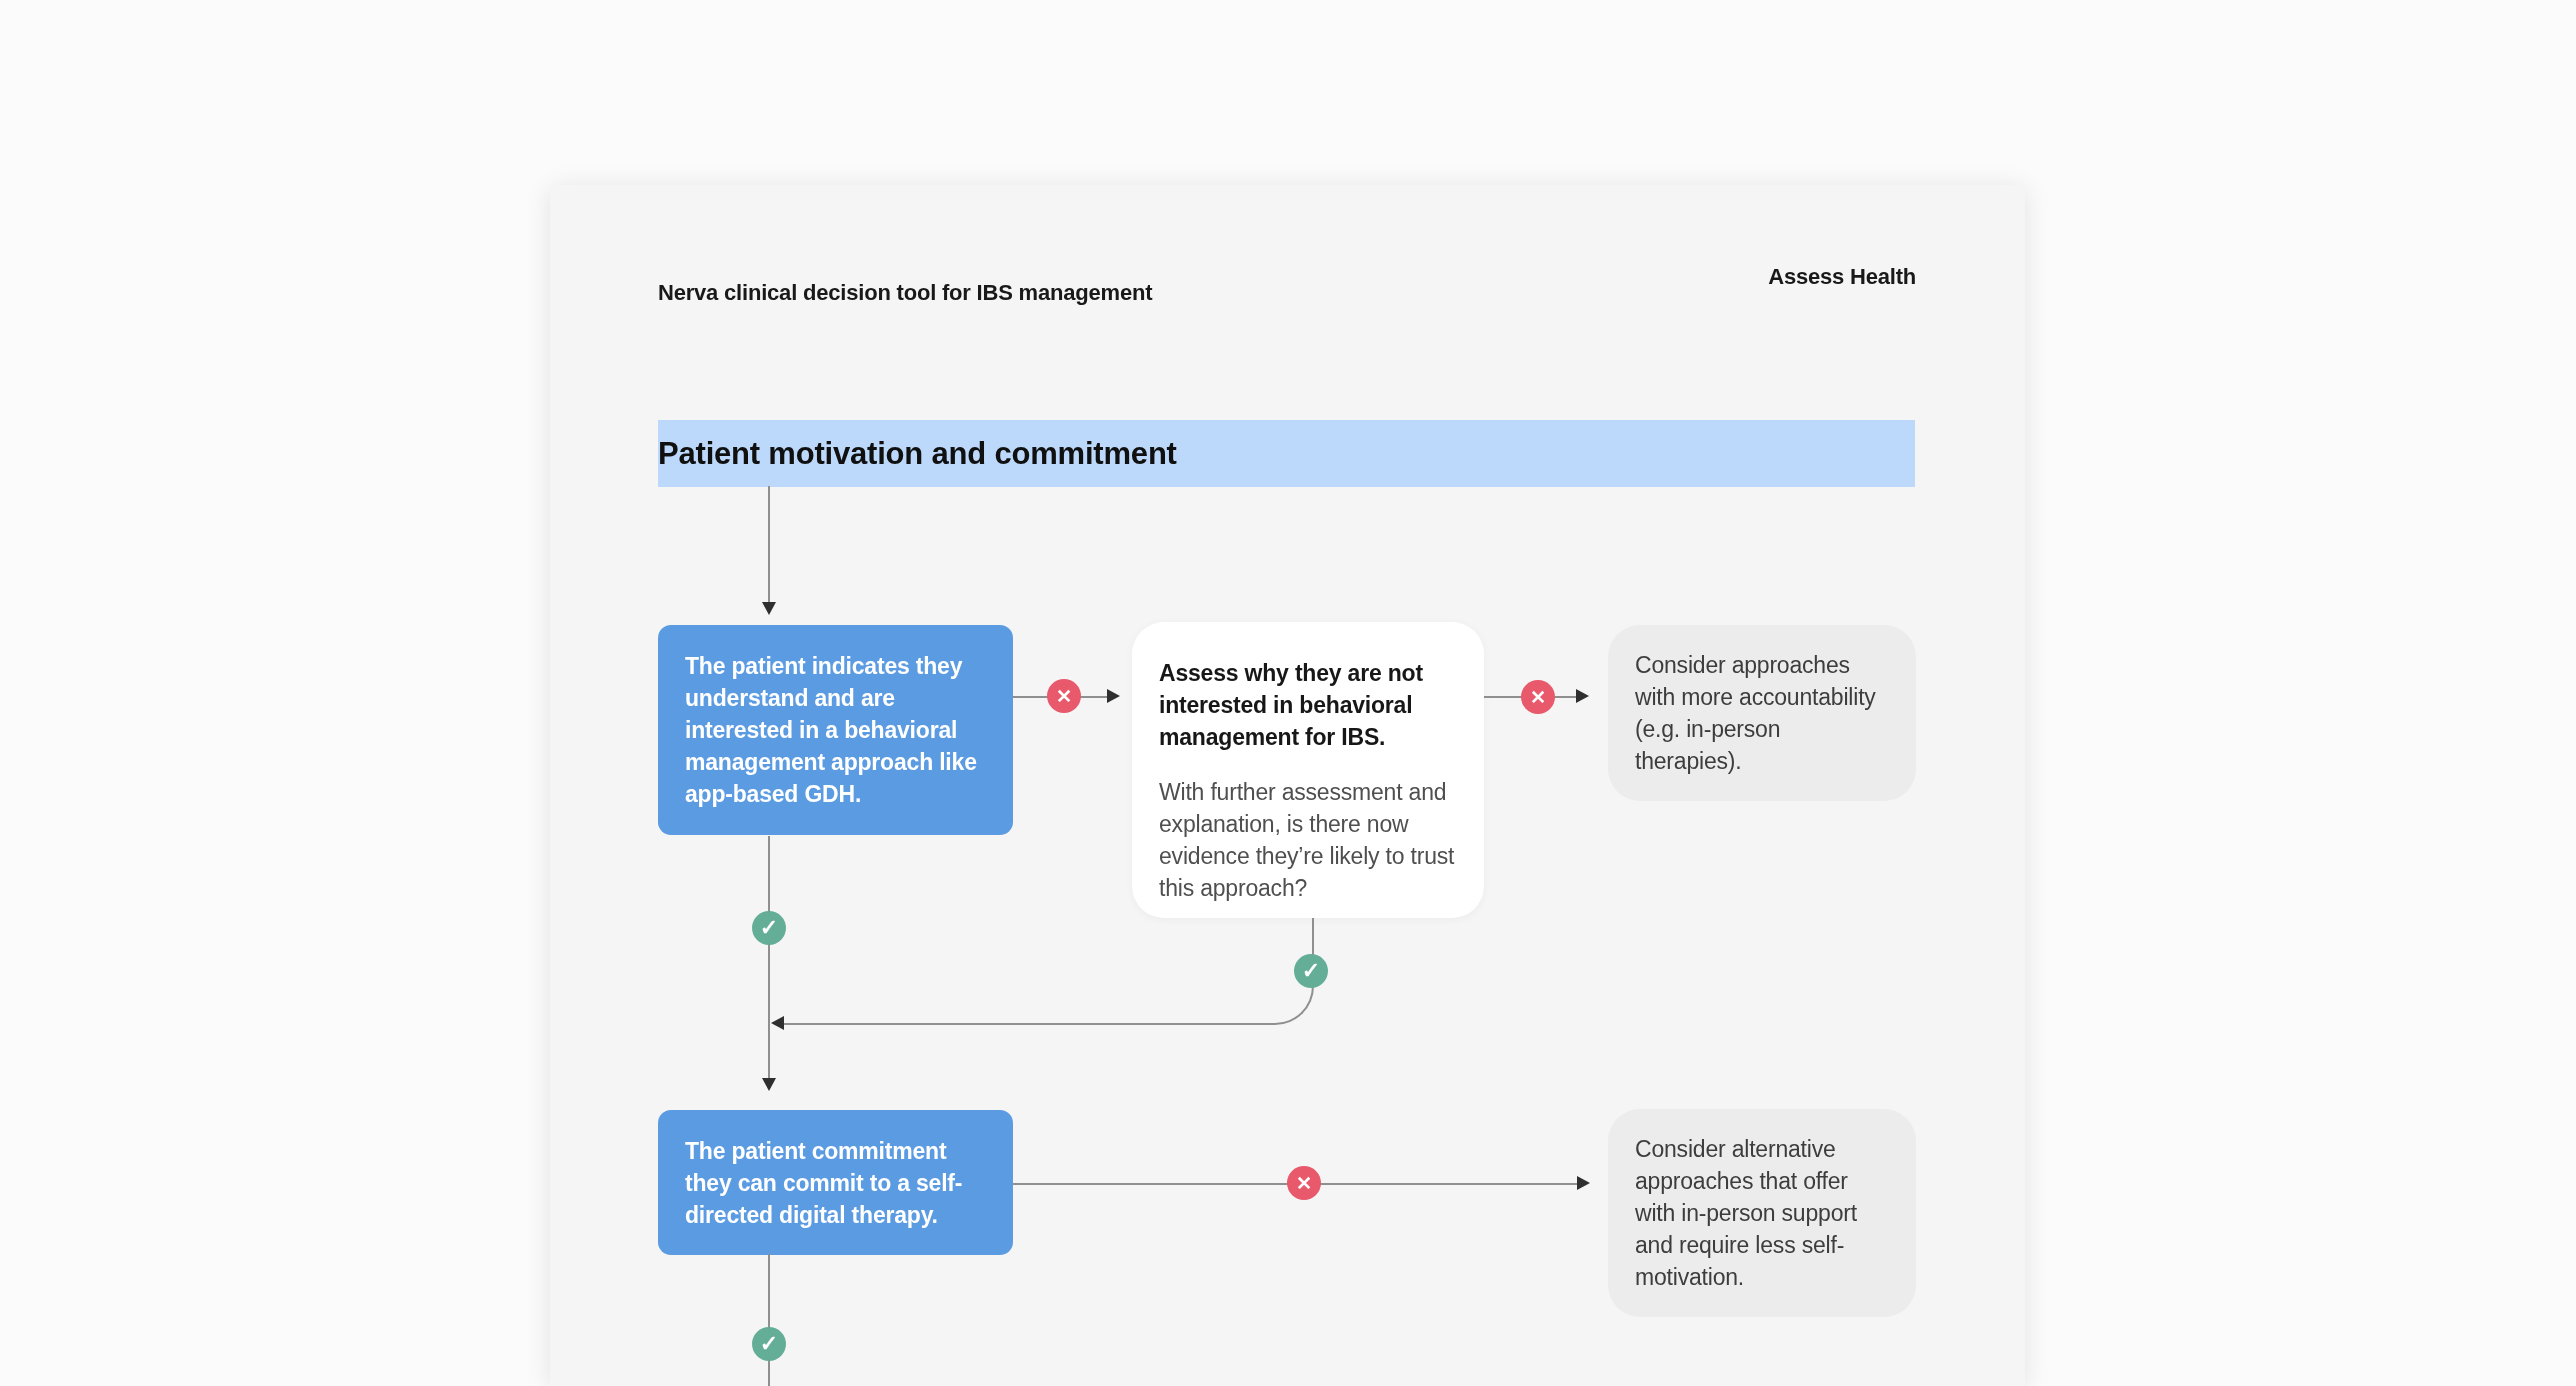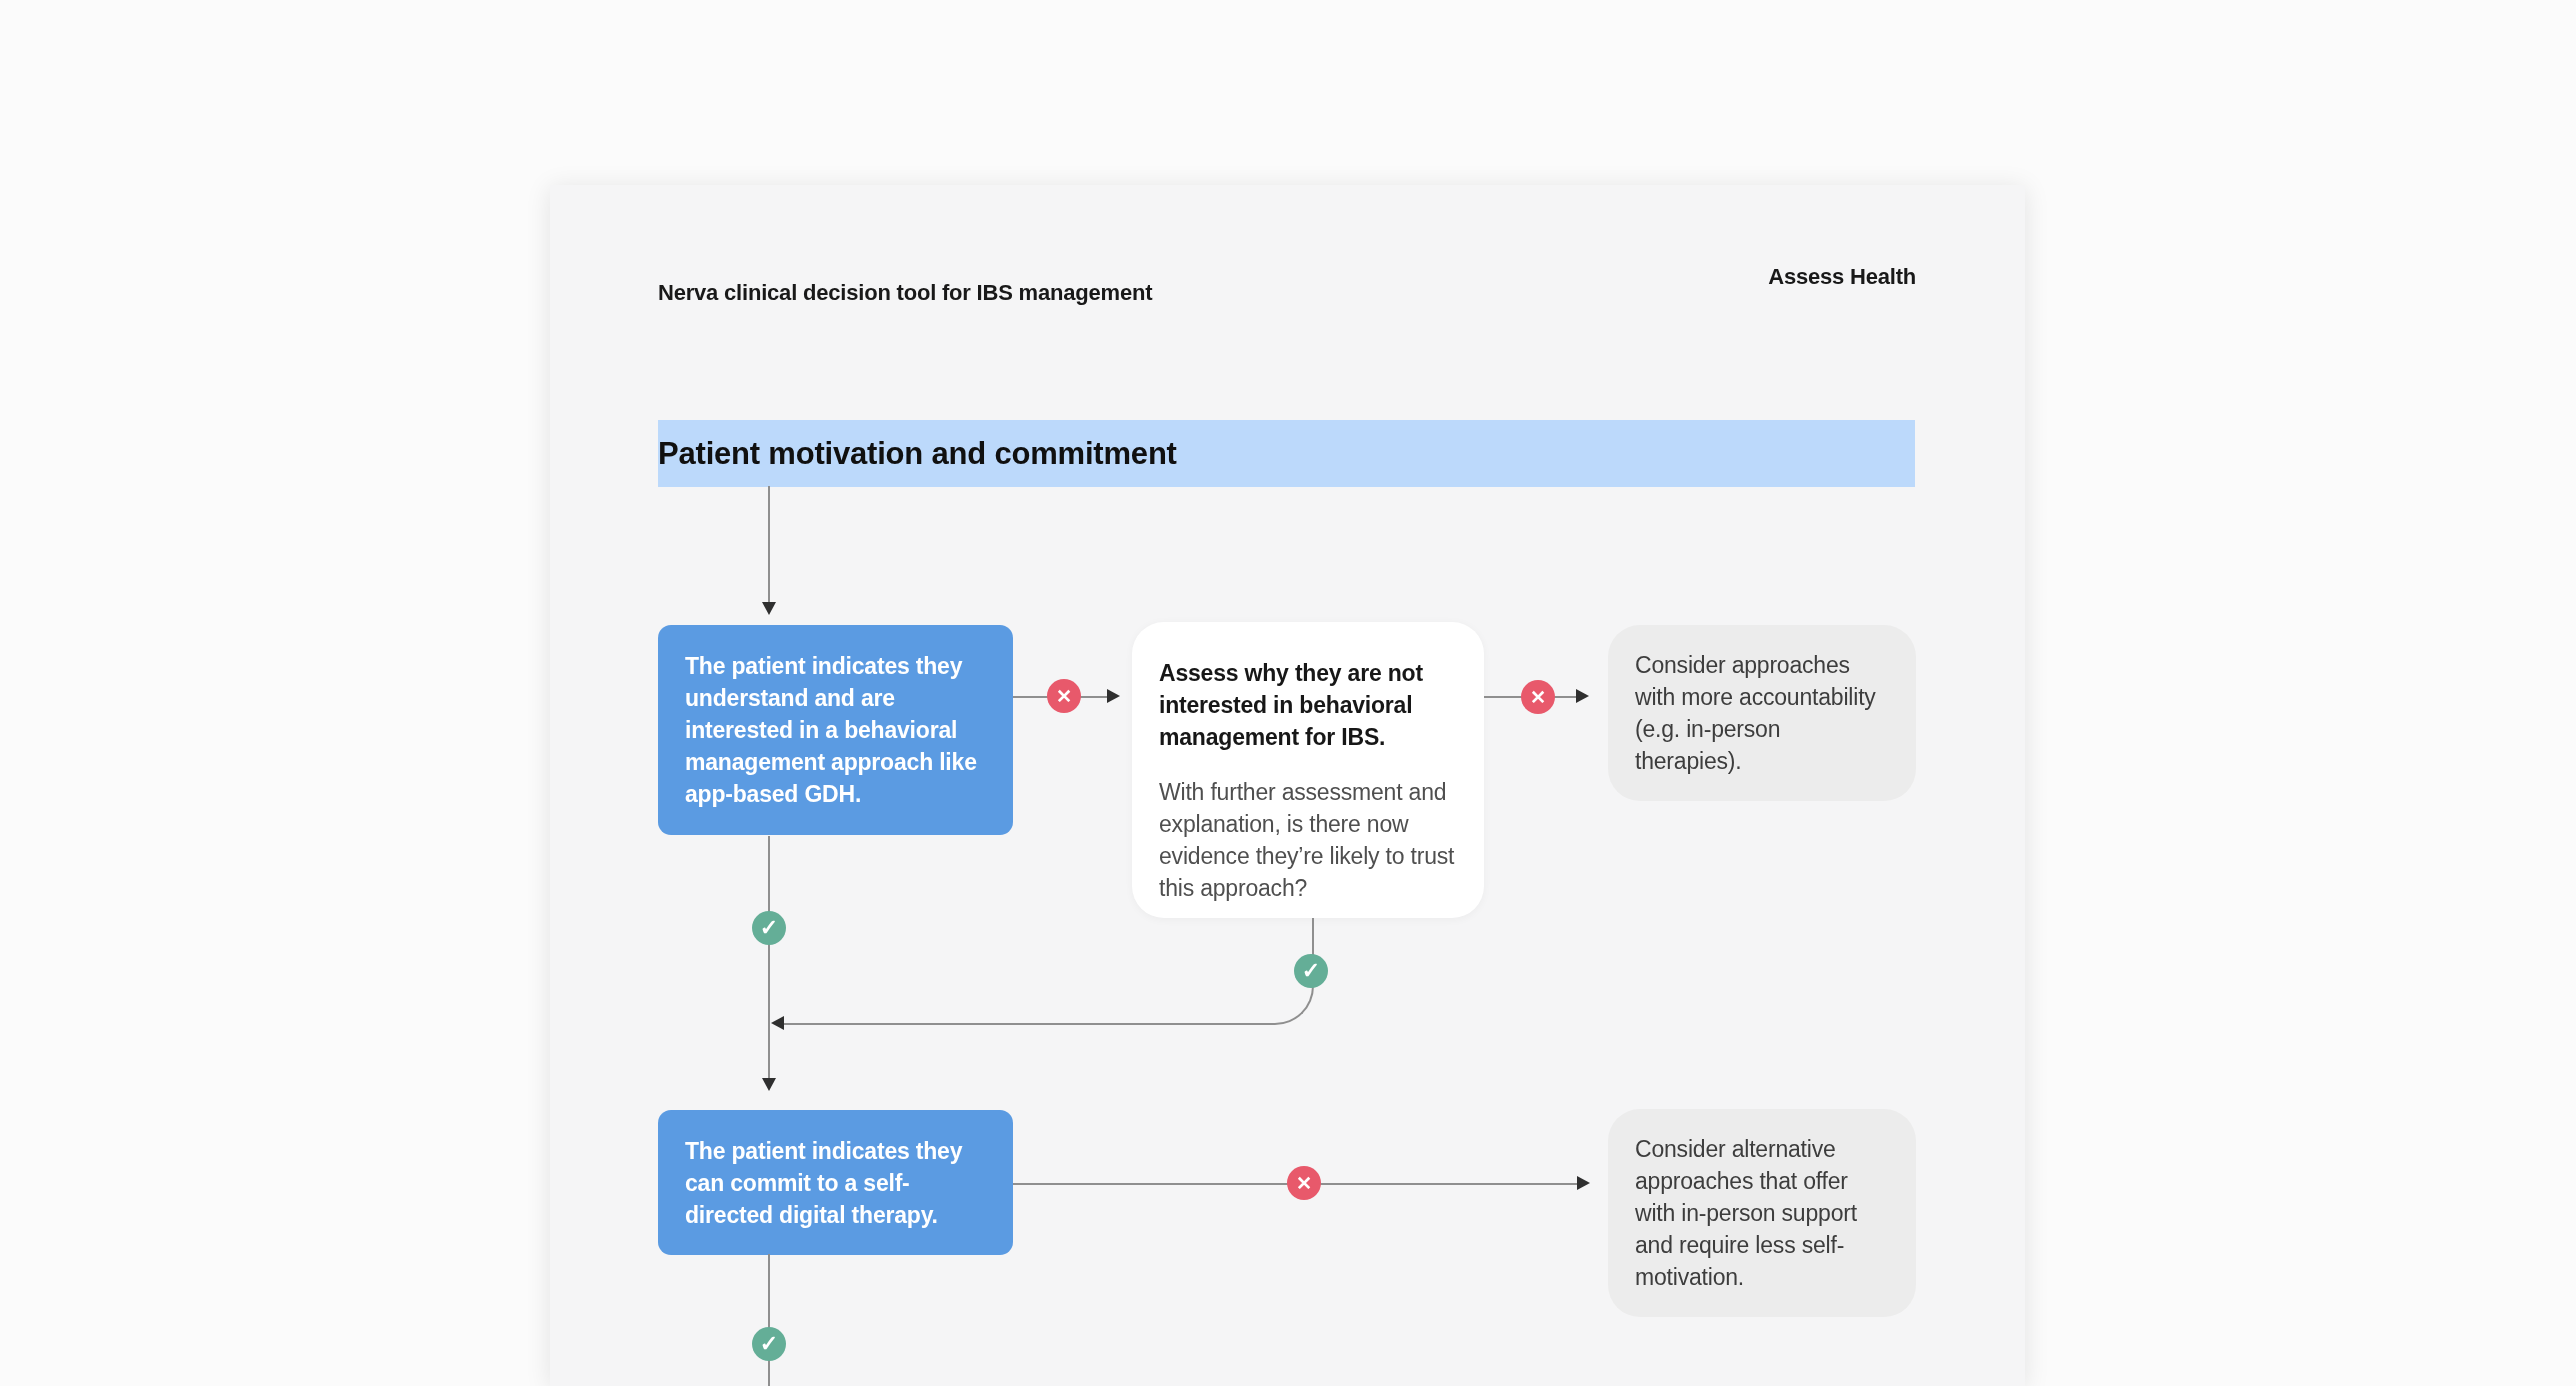--- a/index.html
+++ b/index.html
@@ -105,21 +105,21 @@
 
   <div class="elbow" style="left:782px;top:918px;width:530px;height:105px;"></div>
   <div class="ah ah-left" style="left:771px;top:1016px;"></div>
   <div class="status status-check" style="left:1294px;top:954px;">
     <span>✓</span>
   </div>
 
   <div class="ah ah-down" style="left:762px;top:1078px;"></div>
 
   <div class="node node-blue" style="left:658px;top:1110px;width:355px;height:145px;">
-    <span>The patient indicates they can commit to a self-directed digital therapy.</span>
+    <span>The patient commitment they can commit to a self-directed digital therapy.</span>
   </div>
 
   <div class="line" style="left:1013px;top:1183px;width:564px;height:2.4px;"></div>
   <div class="ah ah-right" style="left:1577px;top:1176px;"></div>
   <div class="status status-cross" style="left:1287px;top:1166px;">
     <span>✕</span>
   </div>
 
   <div class="node node-gray" style="left:1608px;top:1109px;width:308px;height:208px;">
     <span>Consider alternative approaches that offer with in-person support and require less self-motivation.</span>

